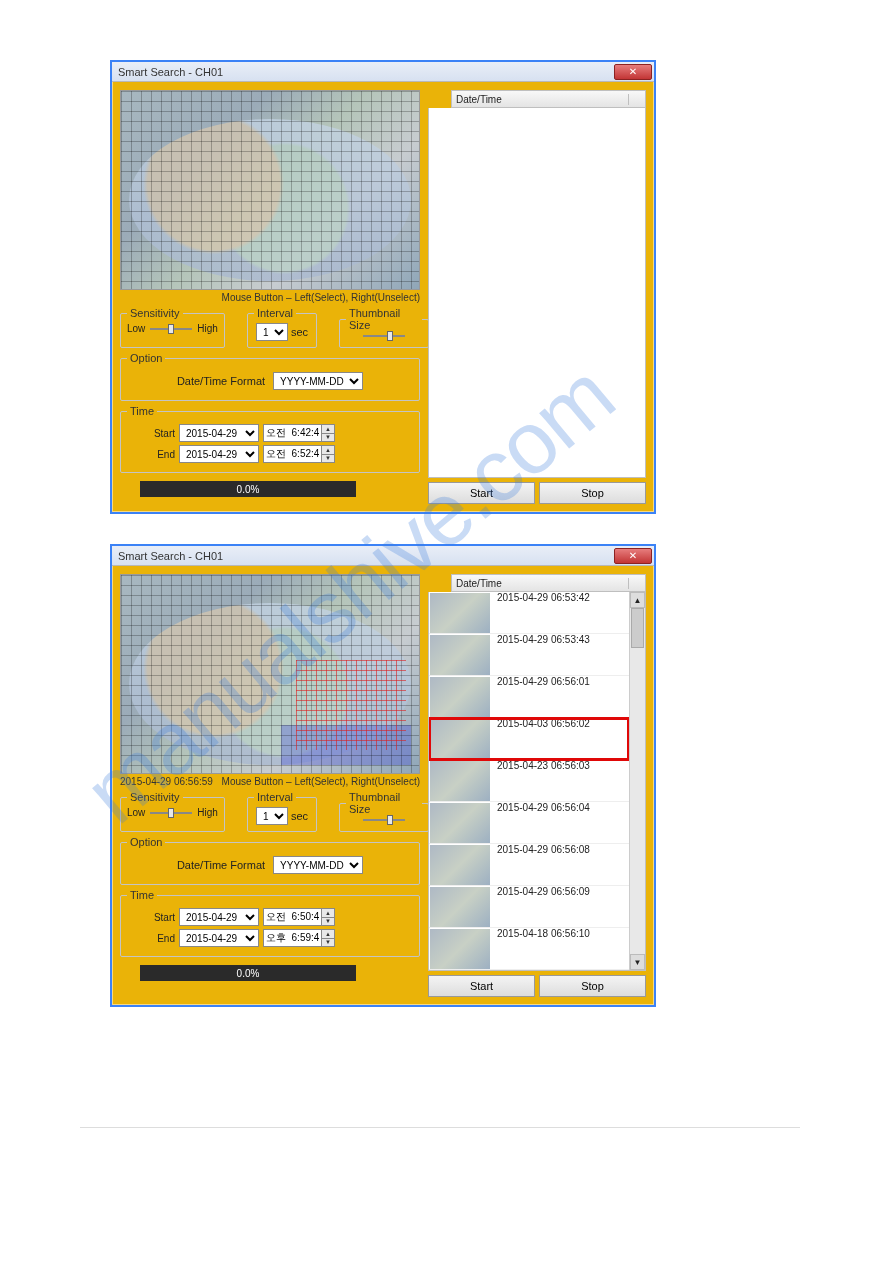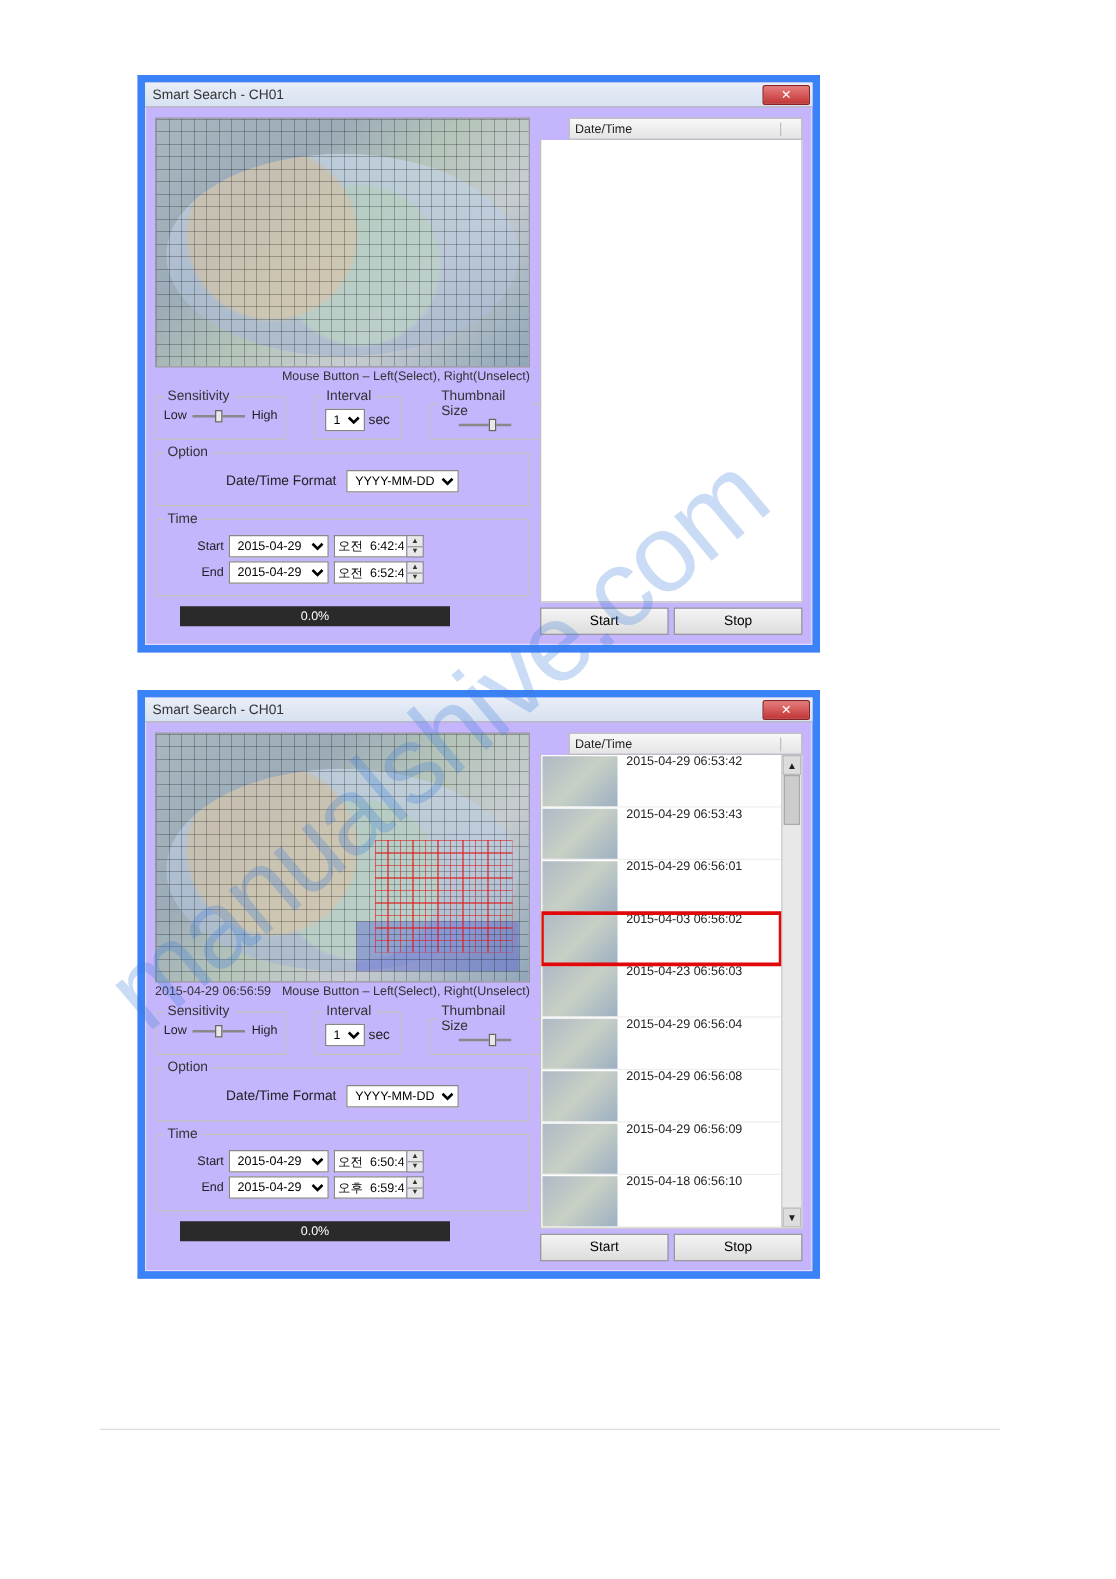--- a/index.html
+++ b/index.html
@@ -23,22 +23,22 @@
     font-weight: 300;
     color: rgba(60,125,220,0.28);
     transform: rotate(-40deg);
     pointer-events: none;
     z-index: 5;
     text-align: center;
     letter-spacing: -2px;
   }
   .window {
     width: 546px;
-    border: 6px solid #3b82f6;
-    background: #c4b5fd;
+    border: 2px solid #3b82f6;
+    background: #eab308;
     margin-bottom: 30px;
     position: relative;
     box-shadow: 0 0 0 1px rgba(255,255,255,0.5) inset;
   }
   .titlebar {
     height: 20px;
     background: linear-gradient(to bottom, #e9eef7, #d7e1f1);
     border-bottom: 1px solid #b8b8b8;
     display: flex;
     align-items: center;

